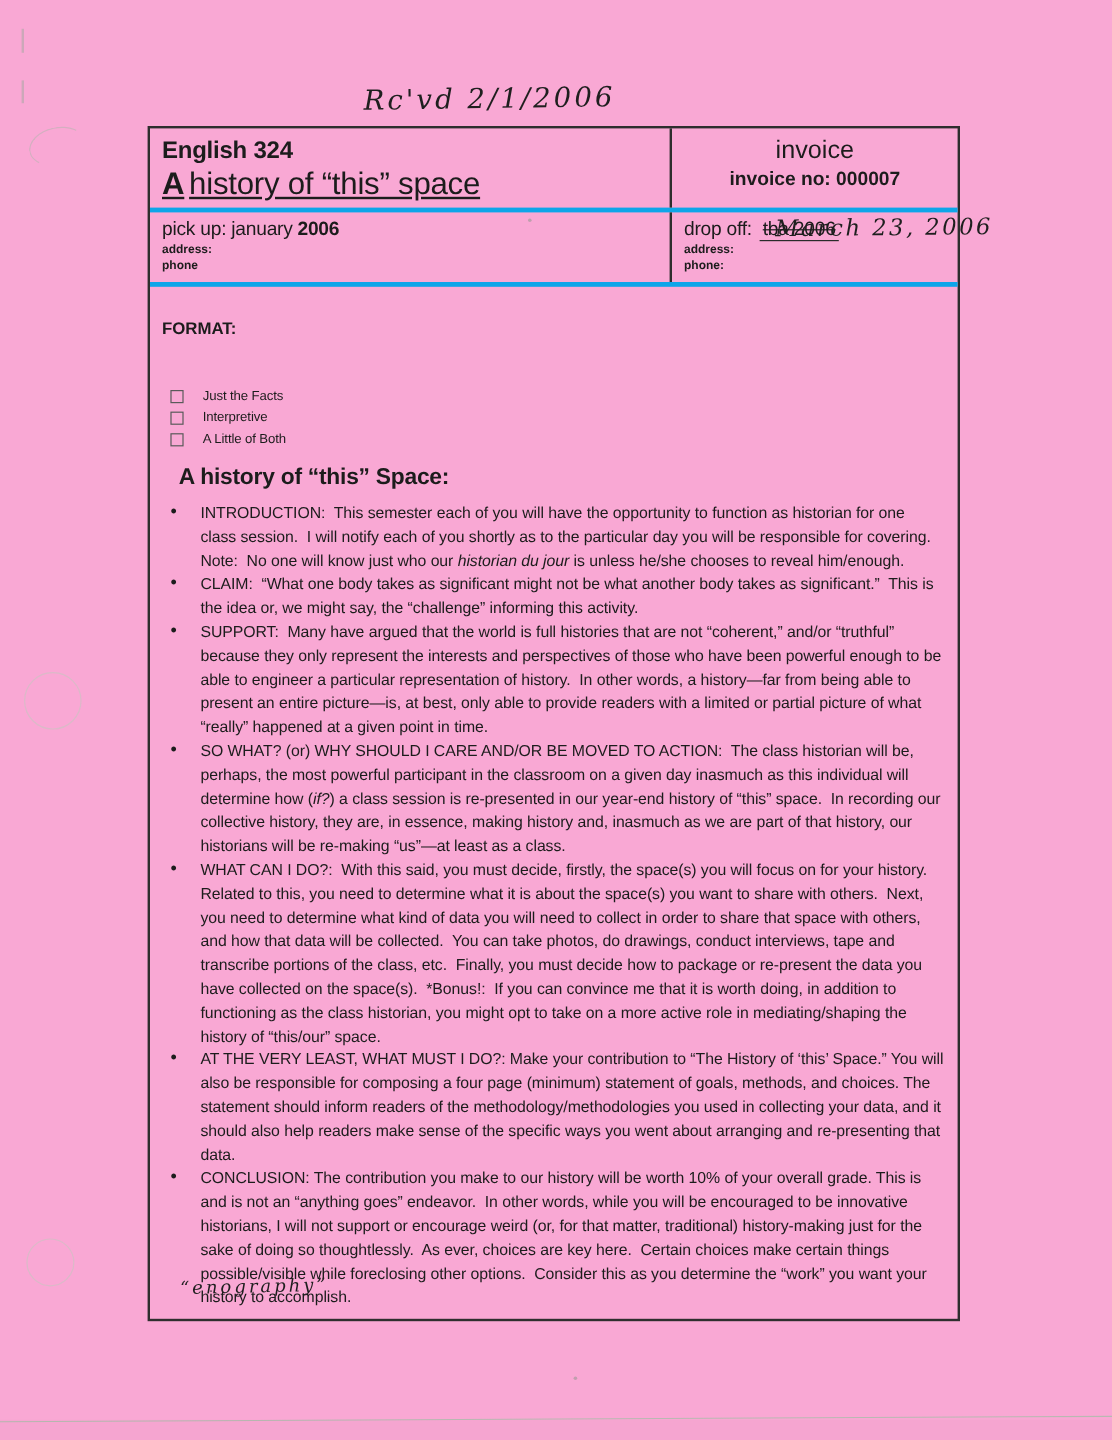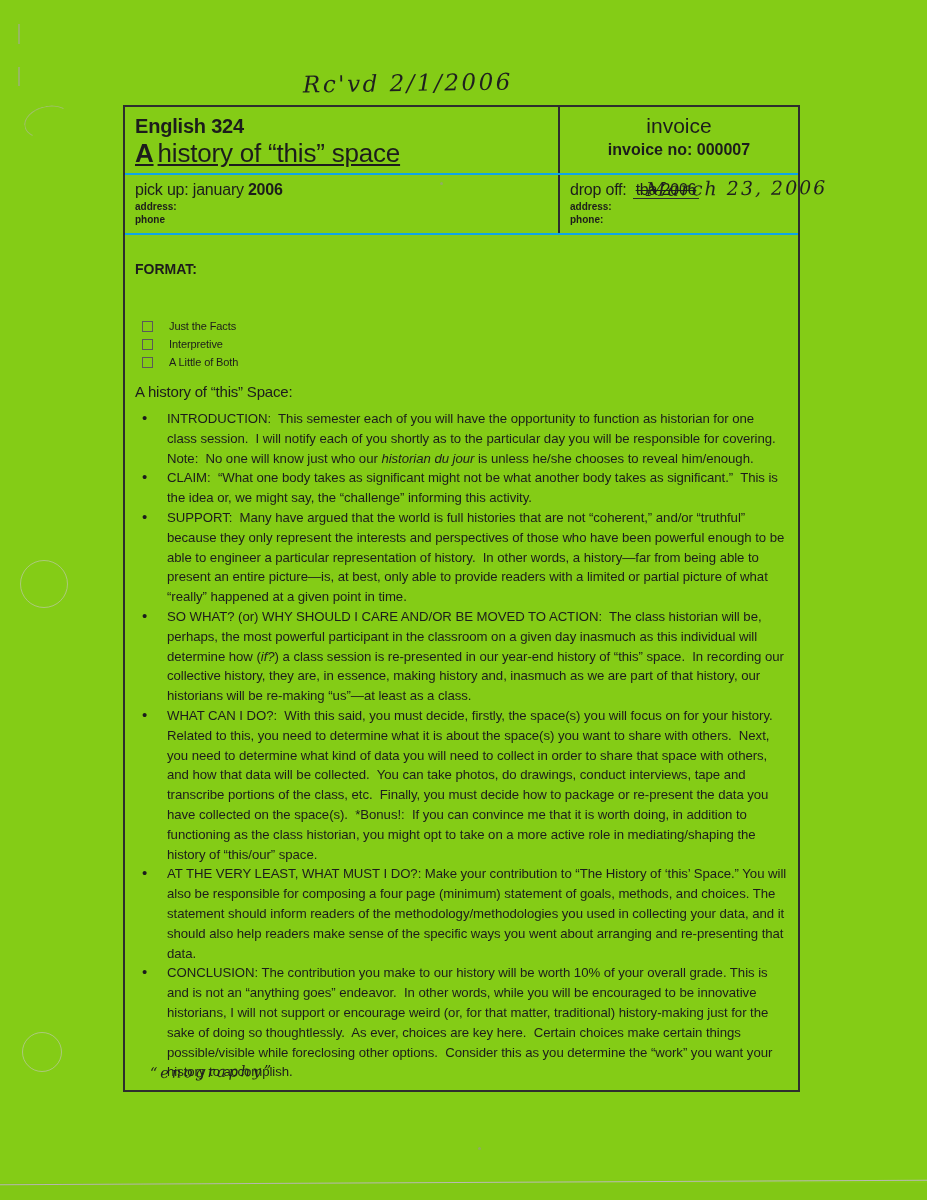--- a/index.html
+++ b/index.html
@@ -1,20 +1,20 @@
 <!DOCTYPE html>
 <html><head>
 <meta charset="utf-8">
 <style>
   html,body { margin:0; padding:0; }
   #page {
     position: relative;
     width: 927px;
     height: 1200px;
-    background: #84cc16;
+    background: #f9a8d4;
     font-family: "Liberation Sans", sans-serif;
     color: #1c1c1c;
     overflow: hidden;
   }
 
   
   .artifact { position:absolute; pointer-events:none; }
   .mark-v { width:2px; background:#a8a8a2; opacity:.55; }
   .arc-open {
     width:46px; height:30px;
@@ -51,21 +51,21 @@
     transform:rotate(-1.2deg);
   }
 
   
   .main-box {
     position:absolute; left:123px; top:105px; width:673px;
     min-height:948px;
     border:2px solid #2e2e2e;
     background:transparent;
   }
-  .hdr-row { display:grid; grid-template-columns:433px 1fr; border-bottom:2px solid #0ea5e9; }
+  .hdr-row { display:grid; grid-template-columns:433px 1fr; border-bottom:4px solid #0ea5e9; }
   .hdr-cell { padding:6px 10px 7px 10px; }
   .hdr-cell.right { border-left:2px solid #2e2e2e; }
 
   .course-title { font-size:20px; font-weight:bold; line-height:27px; letter-spacing:-0.2px; }
   .course-subtitle { font-size:26px; line-height:26px; letter-spacing:-0.2px;text-decoration:underline; }
   .course-subtitle .lead { font-weight:bold; }
   .course-subtitle .rest { margin-left:4px; font-weight:500; }
 
   .invoice-cell { text-align:center; }
   .invoice-title { font-size:21px; line-height:26px; }
@@ -91,21 +91,21 @@
   .doc-body { padding:6px 10px 8px 0; }
   .format-label { margin:20px 0 4px 10px; font-size:14px; font-weight:bold; }
   .format-options { margin-left:17px;margin-top:40px; }
   .format-option { display:flex; align-items:center; height:18px; }
   .checkbox {
     width:9px; height:9px; flex:0 0 9px;
     border:1.2px solid #5a5a5a; background:transparent;
   }
   .option-label { margin-left:16px; font-size:11px; letter-spacing:-0.1px; }
 
-  .section-heading { margin:12px 0 9px 10px; font-size:15px; font-weight:normal; letter-spacing:-0.2px; }
+  .section-heading { margin:12px 0 9px 24px; font-size:19px; font-weight:bold; letter-spacing:-0.2px; }
 
   .bullet-list { list-style:none; margin:0 0 0 17px; padding:0 1px 0 0; }
   .bullet-list li {
     position:relative; padding-left:25px;
     font-size:13.2px; line-height:19.8px; letter-spacing:-0.05px;
     white-space:pre-wrap;
   }
   .bullet-list li::before {
     content:"\2022";
     position:absolute; left:0; top:-1px;

